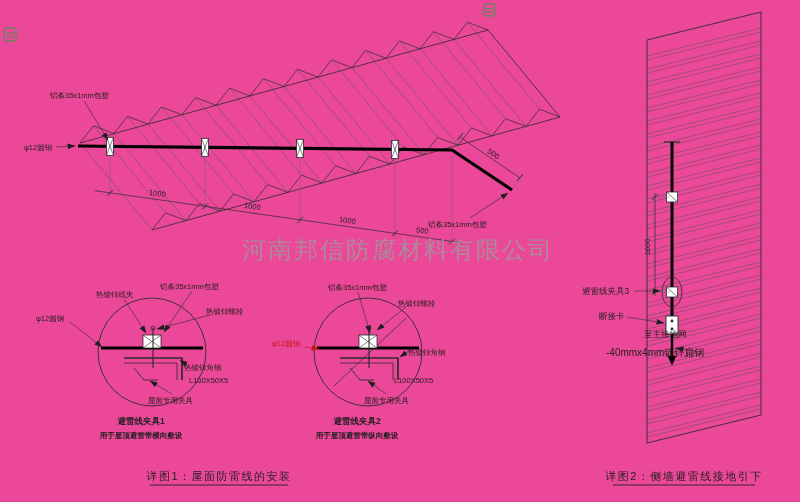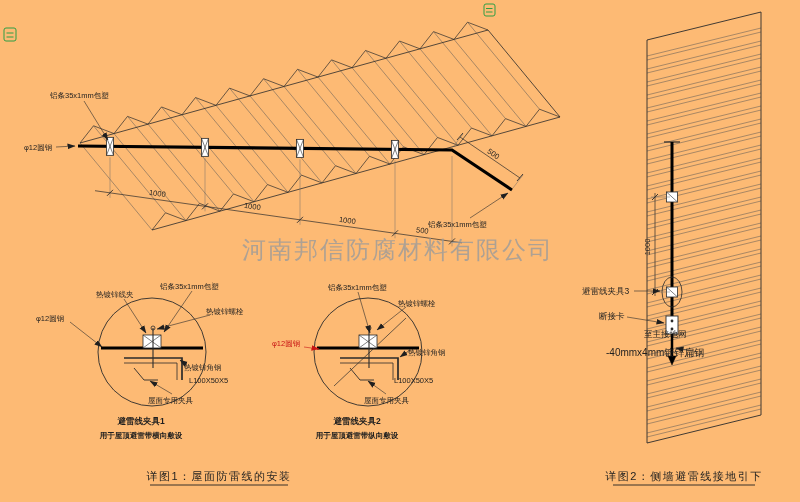--- a/index.html
+++ b/index.html
@@ -1,17 +1,17 @@
 <!DOCTYPE html>
 <html><head>
 <meta charset="utf-8">
 <style>
   *{margin:0;padding:0;box-sizing:border-box}
   html,body{background:#ffffff}
-  .stage{position:relative;width:800px;height:502px;background:#fdba74;overflow:hidden}
+  .stage{position:relative;width:800px;height:502px;background:#ec4899;overflow:hidden}
   svg{display:block}
   text{font-family:"Liberation Sans","DejaVu Sans",sans-serif;fill:#1f1f1f}
   .t7{font-size:7.5px}
   .t8{font-size:8.5px}
   .t9{font-size:10px}
   .t8b{font-size:8.5px;font-weight:bold}
   .t7b{font-size:7.5px;font-weight:bold}
   .mid{text-anchor:middle}
   .red{fill:#c81414}
   .cap{font-size:11px;letter-spacing:1.5px}

